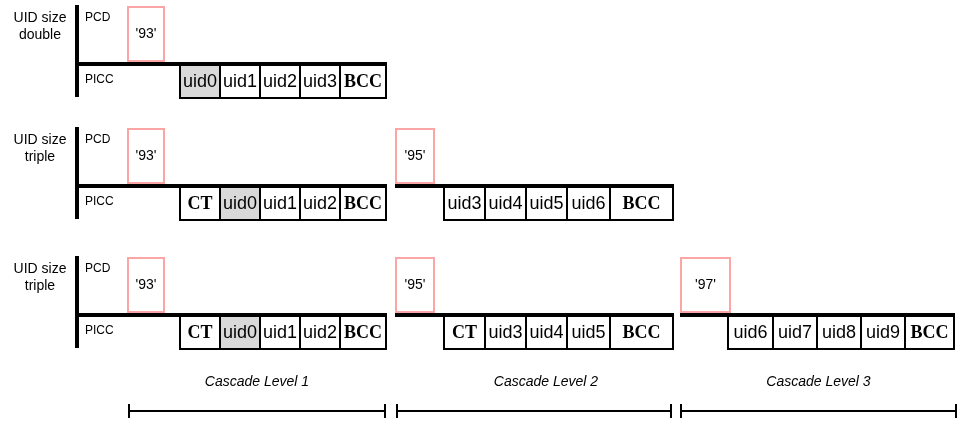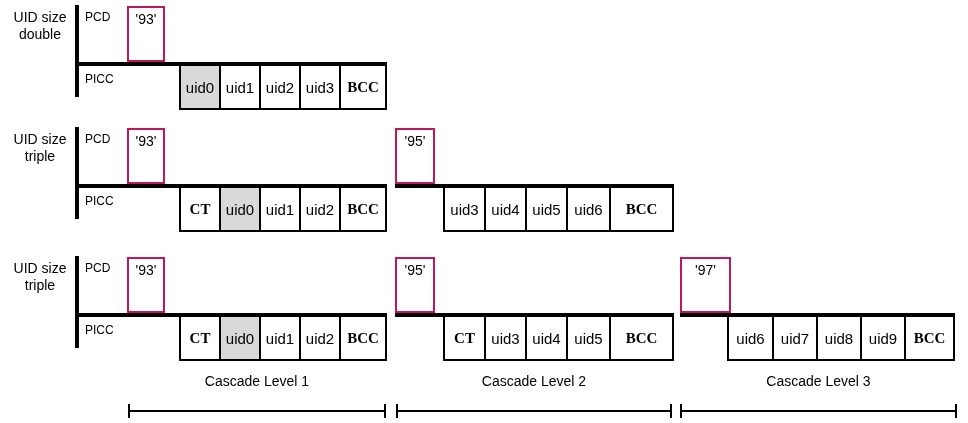--- a/index.html
+++ b/index.html
@@ -10,39 +10,39 @@
   }
   .uid-size-label {
     position:absolute; width:72px; left:4px; text-align:center;
     font-size:14px; line-height:17px;
   }
   .vbar { position:absolute; width:4px; background:#000; }
   .hline { position:absolute; height:4px; background:#000; }
   .dev-label { position:absolute; font-size:12px; line-height:16px; }
   .sel-box {
     position:absolute; height:56px; box-sizing:border-box;
-    border:2px solid #be185d; background:#fff;
-    font-size:14px; text-align:center; padding-top:3px;
+    border:2px solid #fca5a5; background:#fff;
+    font-size:14px; text-align:center; padding-top:17px;
   }
   .cells { position:absolute; display:flex; }
   .cell {
-    box-sizing:border-box; height:44px;
+    box-sizing:border-box; height:33px;
     border:2px solid #000; border-top:none;
     margin-left:-2px; background:#fff;
     display:flex; align-items:center; justify-content:center;
-    font-size:15px;
+    font-size:18px;
   }
   .cell:first-child { margin-left:0; }
   .cell.shaded { background:var(--shaded, #d9d9d9); }
   .cell.bold { font-weight:bold;font-family:Liberation Serif, serif; }
   .w42{width:42px} .w48{width:48px}
   .w43{width:43px} .w45{width:45px} .w65{width:65px}
   .w47{width:47px} .w46{width:46px} .w51{width:51px}
   .cascade-label {
-    position:absolute; top:373px; font-size:14px; text-align:center;
+    position:absolute; top:373px; font-size:14px; text-align:center;font-style:italic;
   }
   .bracket { position:absolute; top:404px; height:14px; }
   .bracket .line {
     position:absolute; top:6px; left:0; right:0; height:2px; background:#000;
   }
   .bracket .tick {
     position:absolute; top:0; width:2px; height:14px; background:#000;
   }
   .bracket .tick.left { left:0; }
   .bracket .tick.right { right:0; }
@@ -134,21 +134,21 @@
       <div class="cell w47">uid6</div>
       <div class="cell w46">uid7</div>
       <div class="cell w46">uid8</div>
       <div class="cell w46">uid9</div>
       <div class="cell w51 bold">BCC</div>
     </div>
   </div>
 
   <div>
     <div class="cascade-label" style="left:128px; width:258px">Cascade Level 1</div>
-    <div class="cascade-label" style="left:396px; width:276px">Cascade Level 2</div>
+    <div class="cascade-label" style="left:408px; width:276px">Cascade Level 2</div>
     <div class="cascade-label" style="left:680px; width:277px">Cascade Level 3</div>
 
     <div class="bracket" style="left:128px; width:258px">
       <span class="tick left"></span>
       <span class="line"></span>
       <span class="tick right"></span>
     </div>
     <div class="bracket" style="left:396px; width:276px">
       <span class="tick left"></span>
       <span class="line"></span>

